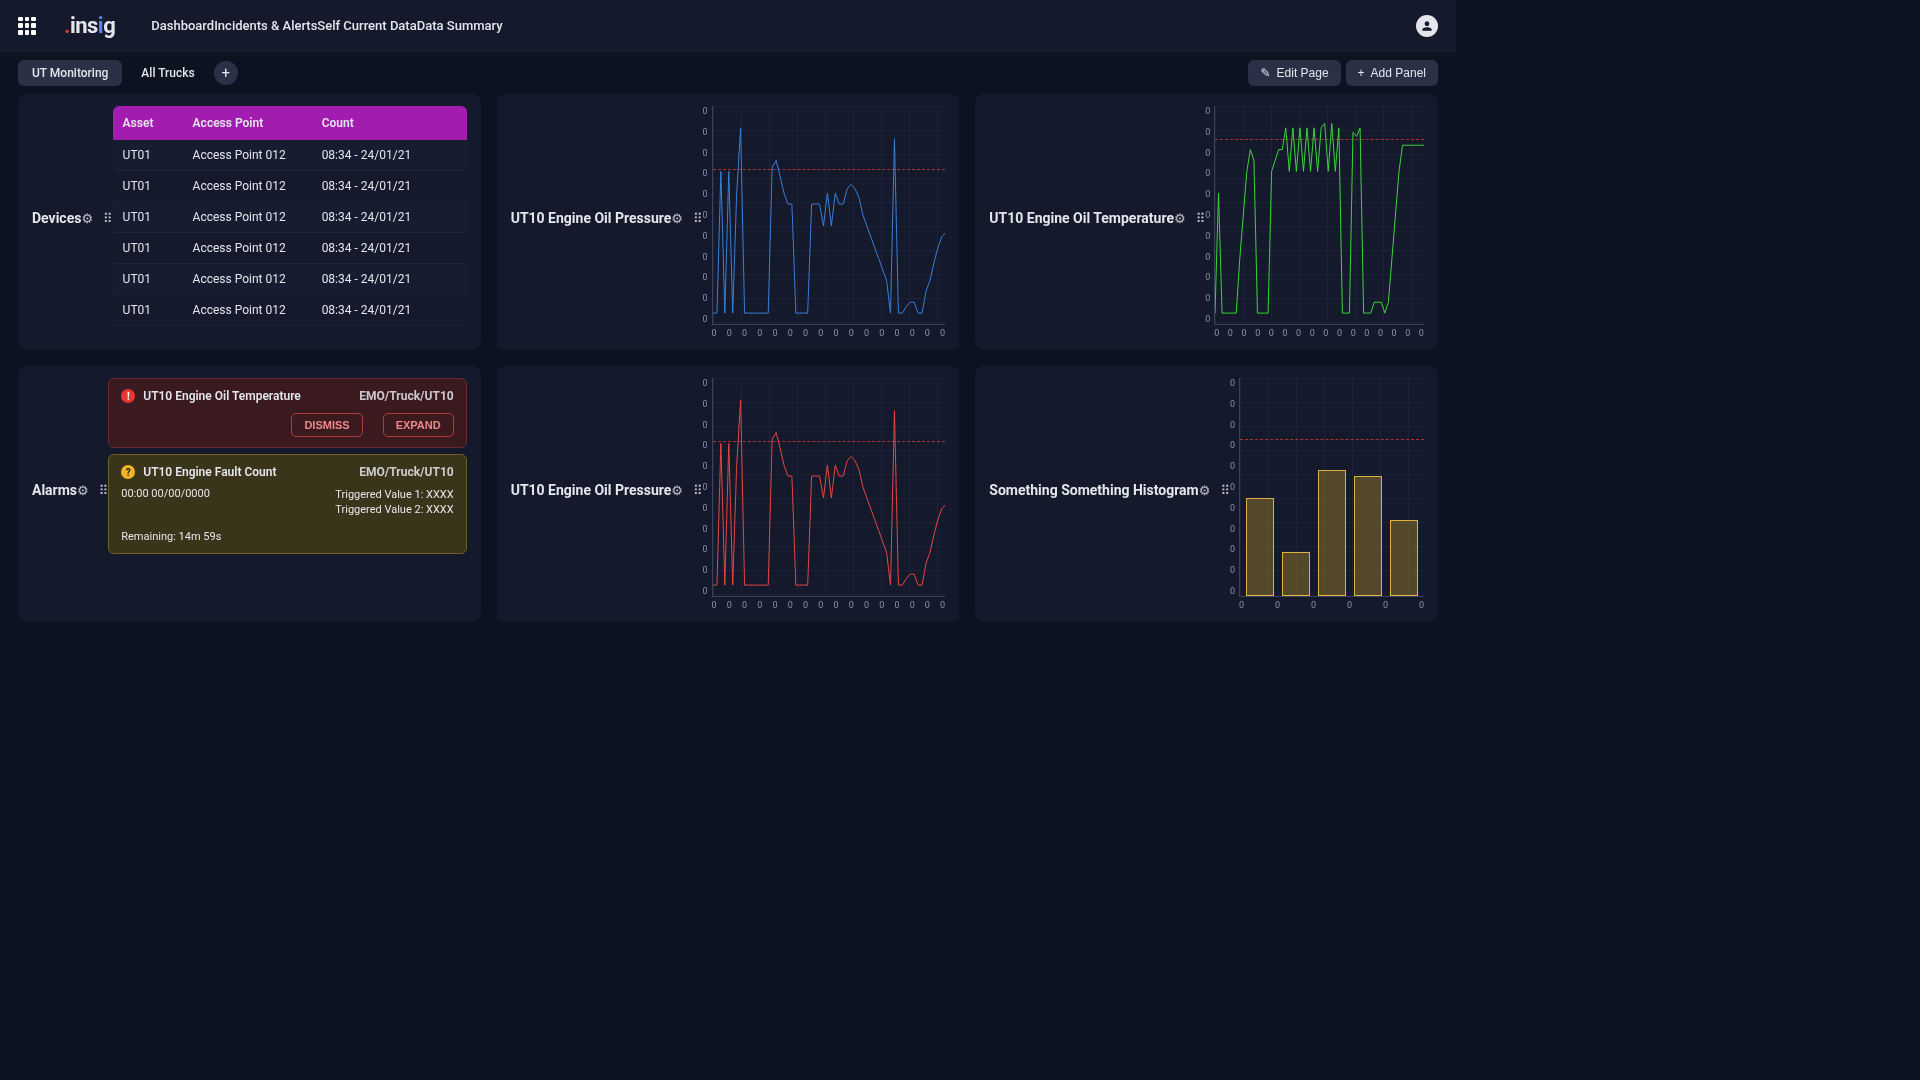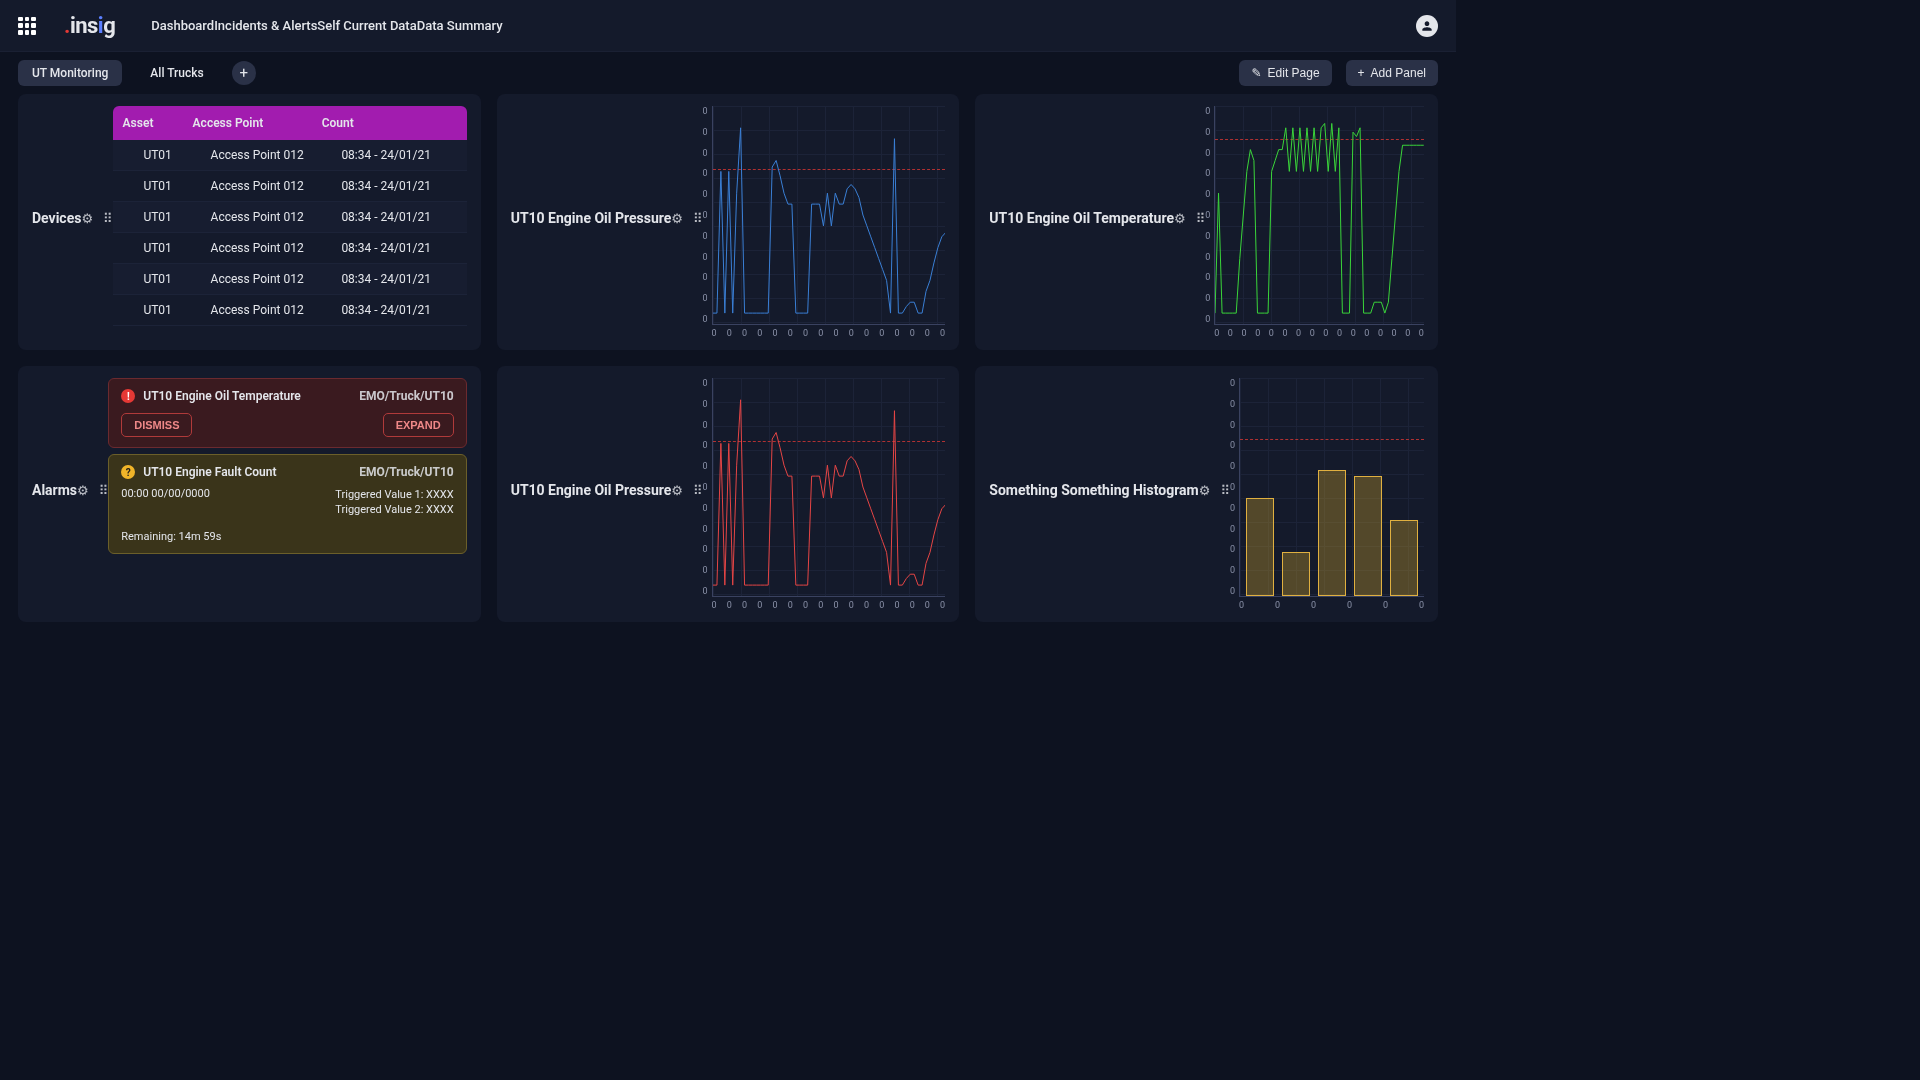--- a/index.html
+++ b/index.html
@@ -30,21 +30,21 @@
 .nav a { color: #e4e6eb; text-decoration: none; font-size: 13px; font-weight: 500; cursor: pointer; }
 .spacer { flex: 1; }
 .avatar-icon { width: 22px; height: 22px; border-radius: 50%; background: #e4e6eb; display: flex; align-items: center; justify-content: center; cursor: pointer; }
 .avatar-icon svg { width: 14px; height: 14px; fill: #141a2b; }
 
 .subbar {
   height: 42px;
   display: flex;
   align-items: center;
   padding: 0 18px;
-  gap: 14px;
+  gap: 5px;
 }
 .tab {
   padding: 6px 14px;
   border-radius: 6px;
   font-size: 12px;
   font-weight: 500;
   cursor: pointer;
   background: transparent;
   color: #e4e6eb;
 }
@@ -79,21 +79,21 @@
   margin-bottom: 8px;
 }
 .panel-title { font-size: 14px; font-weight: 700; }
 .panel-actions { display: flex; gap: 10px; }
 .panel-actions span { cursor: pointer; opacity: 0.8; font-size: 13px; }
 
 
 .dev-table { flex: 1; overflow: hidden; border-radius: 6px; }
 .dev-head { display: grid; grid-template-columns: 70px 1fr 1fr 6px; background: #a21caf; padding: 10px 10px; font-weight: 600; font-size: 12px; }
 .dev-body { overflow-y: auto; height: calc(100% - 36px); }
-.dev-row { display: grid; grid-template-columns: 70px 1fr 1fr 6px; padding: 8px 10px; font-size: 12px; border-bottom: 1px solid #1c2338; text-align: center; }
+.dev-row { display: grid; grid-template-columns: 70px 1fr 1fr 6px; padding: 8px 10px; font-size: 12px; border-bottom: 1px solid #1c2338; }
 .dev-row:nth-child(odd) { background: #171d30; }
 .dev-body::-webkit-scrollbar { width: 6px; }
 .dev-body::-webkit-scrollbar-thumb { background: #3a4260; border-radius: 3px; }
 
 
 .chart-wrap { flex: 1; display: flex; }
 .y-ticks { display: flex; flex-direction: column; justify-content: space-between; font-size: 9px; color: #8a91a8; padding-right: 4px; height: calc(100% - 14px); }
 .chart-col { flex: 1; display: flex; flex-direction: column; }
 .chart-area {
   flex: 1; position: relative;
@@ -112,21 +112,21 @@
 .alarm { border-radius: 6px; padding: 10px 12px; font-size: 11px; }
 .alarm.red { background: #3a1a1f; border: 1px solid #6b2a2f; }
 .alarm.yellow { background: #3a341a; border: 1px solid #6b5f2a; }
 .alarm-head { display: flex; align-items: center; gap: 8px; font-weight: 600; font-size: 12px; }
 .alarm-head .path { margin-left: auto; font-weight: 700; opacity: 0.85; }
 .alarm-icon { width: 14px; height: 14px; border-radius: 50%; display:inline-flex;align-items:center;justify-content:center;font-size:10px;font-weight:700; }
 .alarm.red .alarm-icon{background:#e53935;color:#fff;}
 .alarm.yellow .alarm-icon{background:#f0b429;color:#1a1a1a;}
 .alarm-meta { display:flex; justify-content: space-between; margin-top: 8px; }
 .alarm-meta .right { text-align: right; line-height: 1.4; }
-.alarm-buttons { display:flex; justify-content: space-between; margin-top: 10px; }
+.alarm-buttons { display:flex; justify-content: flex-end; margin-top: 10px; gap: 20px; }
 .btn-outline { border:1px solid; background: transparent; padding:5px 12px; border-radius:5px; font-size:11px; font-weight:600; cursor:pointer; }
 .alarm.red .btn-outline{border-color:#b03a3a;color:#e88;}
 .alarm-remaining{margin-top:12px;}
 
 
 .histo { position:absolute; inset:0; display:flex; align-items:flex-end; justify-content:space-around; padding: 0 6px 0 6px; gap:8px;}
 .histo div { background: rgba(200,160,40,0.35); border: 1.5px solid #e0b040; flex:1; }
 </style>
 </head>
 <body>

